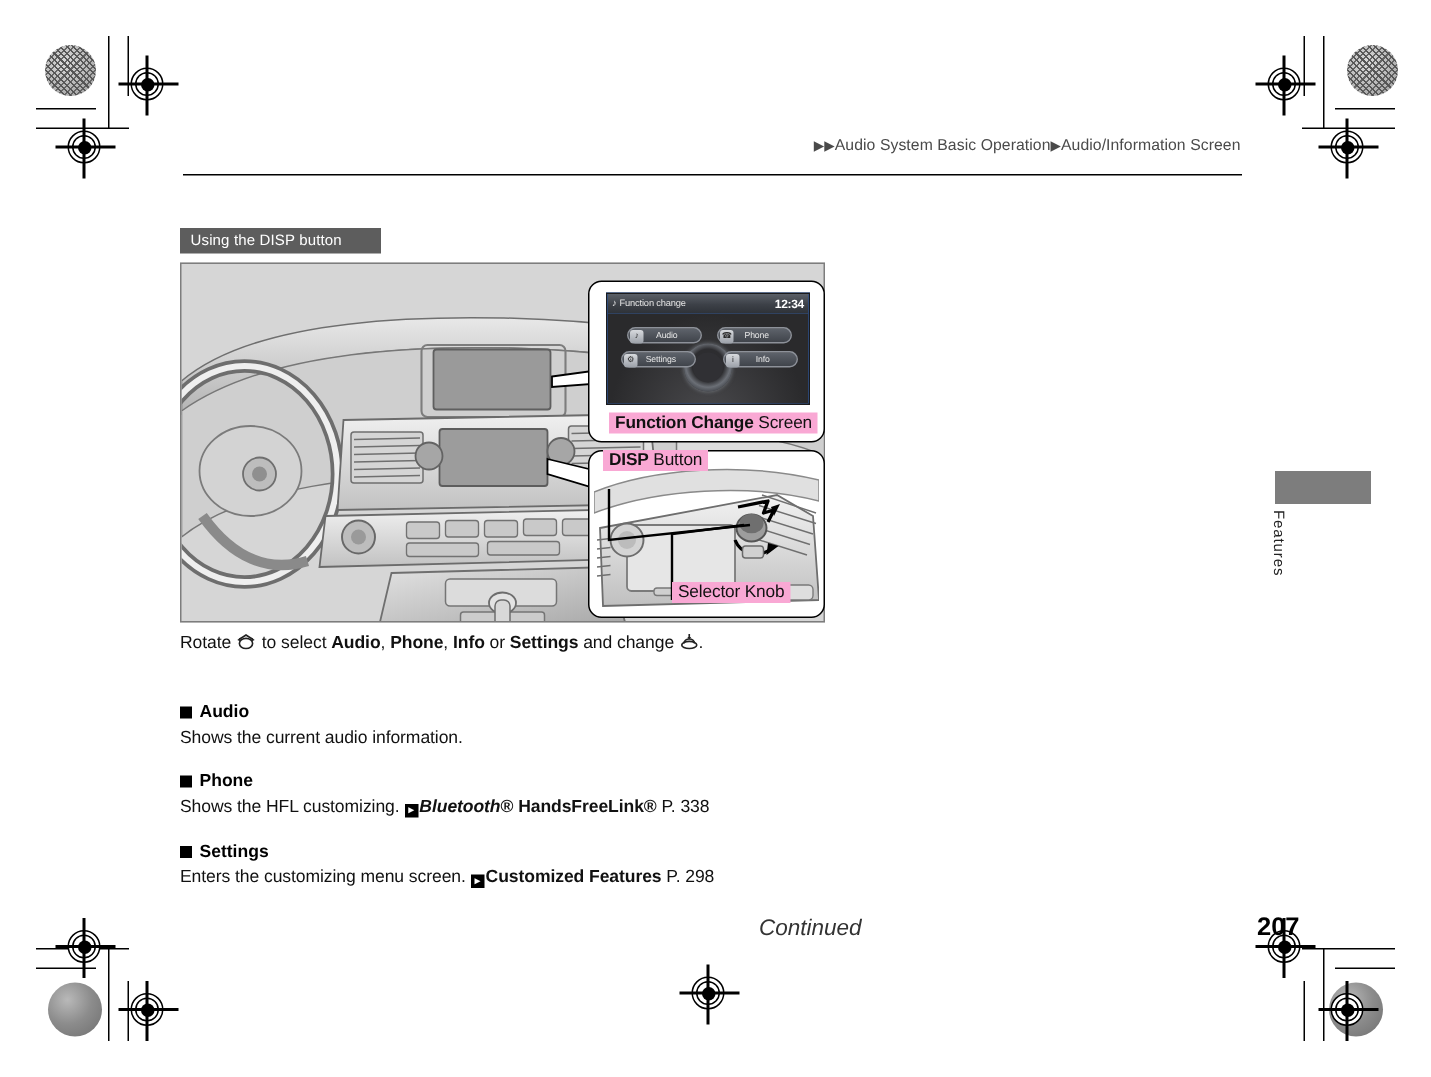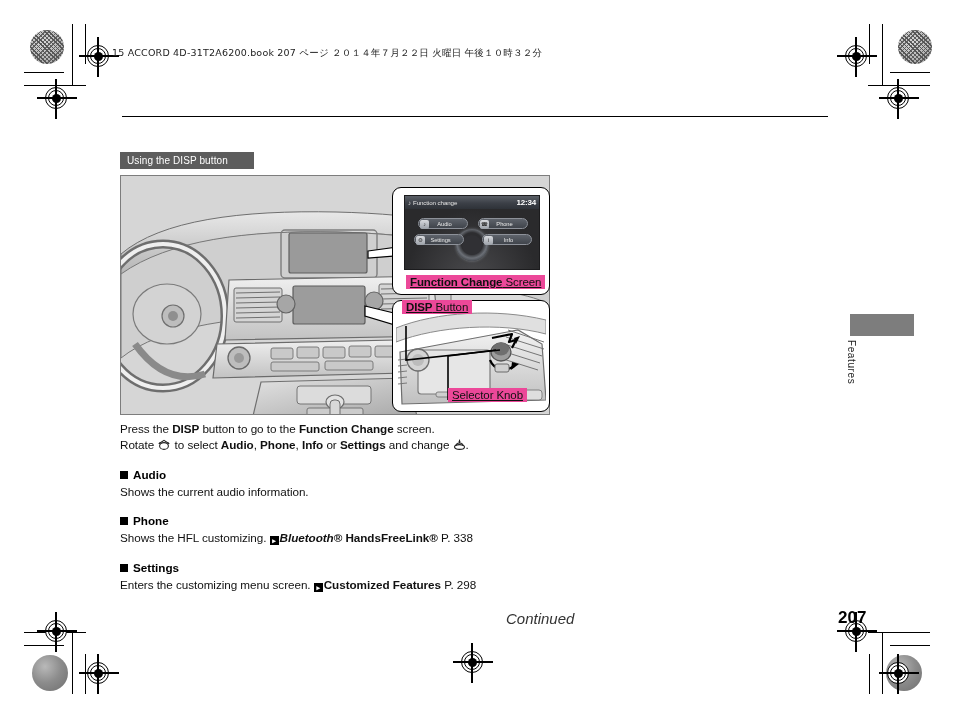--- a/index.html
+++ b/index.html
@@ -107,27 +107,26 @@
     position: absolute;
     background: #ffffff;
     border: 1.4px solid #000;
     border-radius: 9px;
   }
   #callout-screen { left: 392px; top: 187px; width: 158px; height: 108px; }
   #callout-disp   { left: 392px; top: 300px; width: 158px; height: 112px; }
 
   .callout-caption {
     position: absolute;
-    background: #ec4899;
+    background: #f9a8d4;
     font-size: 11.5px;
     color: #111;
     white-space: nowrap;
     padding: 1px 4px;
     letter-spacing: -0.1px;
-    text-decoration: underline;
   }
   .cap-b { font-weight: bold; }
 
   #cap-fcs { left: 406px; top: 275px; }
   #cap-disp { left: 402px; top: 300px; }
   #cap-knob { left: 448px; top: 388px; text-align: center; }
 
   
   .nav-screen {
     position: absolute;
@@ -314,22 +313,24 @@
       <div class="reg-ring"></div>
         <div class="reg-dot"></div>
     </div>
   </div>
 
   <div class="reg-circle" style="left:461px; top:651px;">
     <div class="reg-ring"></div>
       <div class="reg-dot"></div>
   </div>
 
-  <div class="book-line">15 ACCORD 4D-31T2A6200.book   207 ページ   ２０１４年７月２２日   火曜日   午後１０時３２分</div>
-
+
+  <div class="breadcrumb">
+    <span class="bc-arrow">▶</span><span class="bc-arrow">▶</span><span>Audio System Basic Operation</span><span class="bc-arrow">▶</span><span>Audio/Information Screen</span>
+  </div>
   <div class="header-rule"></div>
 
   <div class="section-tag">Using the DISP button</div>
 
   <div class="illus">
     <svg width="430" height="240" viewBox="0 0 430 240">
       <defs>
         <linearGradient id="dashG" x1="0" y1="0" x2="0" y2="1">
           <stop offset="0%" stop-color="#e8e8e8"></stop>
             <stop offset="100%" stop-color="#b3b3b3"></stop>
@@ -508,23 +509,20 @@
   </div>
 
   <div class="callout-caption" id="cap-disp">
     <span class="cap-b">DISP</span><span> Button</span>
   </div>
 
   <div class="callout-caption" id="cap-knob">Selector Knob</div>
 
   <div class="para" id="para-intro">
     <div>
-      <span>Press the </span><b>DISP</b><span> button to go to the </span><b>Function Change</b><span> screen.</span>
-    </div>
-    <div>
       <span>Rotate </span><svg width="14" height="11" viewBox="0 0 14 11" style="vertical-align:-1px">
         <ellipse cx="7" cy="7" rx="4.4" ry="3.4" fill="none" stroke="#222" stroke-width="1.1"></ellipse>
         <path d="M2.6 4.2 L7 1.4 L11.4 4.2" fill="none" stroke="#222" stroke-width="1.1"></path>
         <path d="M1.2 4.6 L3.2 3.0 L3.4 5.6 Z" fill="#222"></path>
         <path d="M12.8 4.6 L10.8 3.0 L10.6 5.6 Z" fill="#222"></path>
       </svg><span> to select </span><b>Audio</b><span>, </span><b>Phone</b><span>, </span><b>Info</b><span> or </span><b>Settings</b><span> and change </span><svg width="13" height="11" viewBox="0 0 13 11" style="vertical-align:-1px">
         <ellipse cx="6.5" cy="8" rx="5" ry="2.4" fill="none" stroke="#222" stroke-width="1.1"></ellipse>
         <path d="M3 7 C 3 3, 10 3, 10 7" fill="none" stroke="#222" stroke-width="1.1"></path>
         <path d="M6.5 0.6 L6.5 3.6" stroke="#222" stroke-width="1.1"></path>
         <path d="M5.2 2.6 L6.5 4.4 L7.8 2.6 Z" fill="#222"></path>

